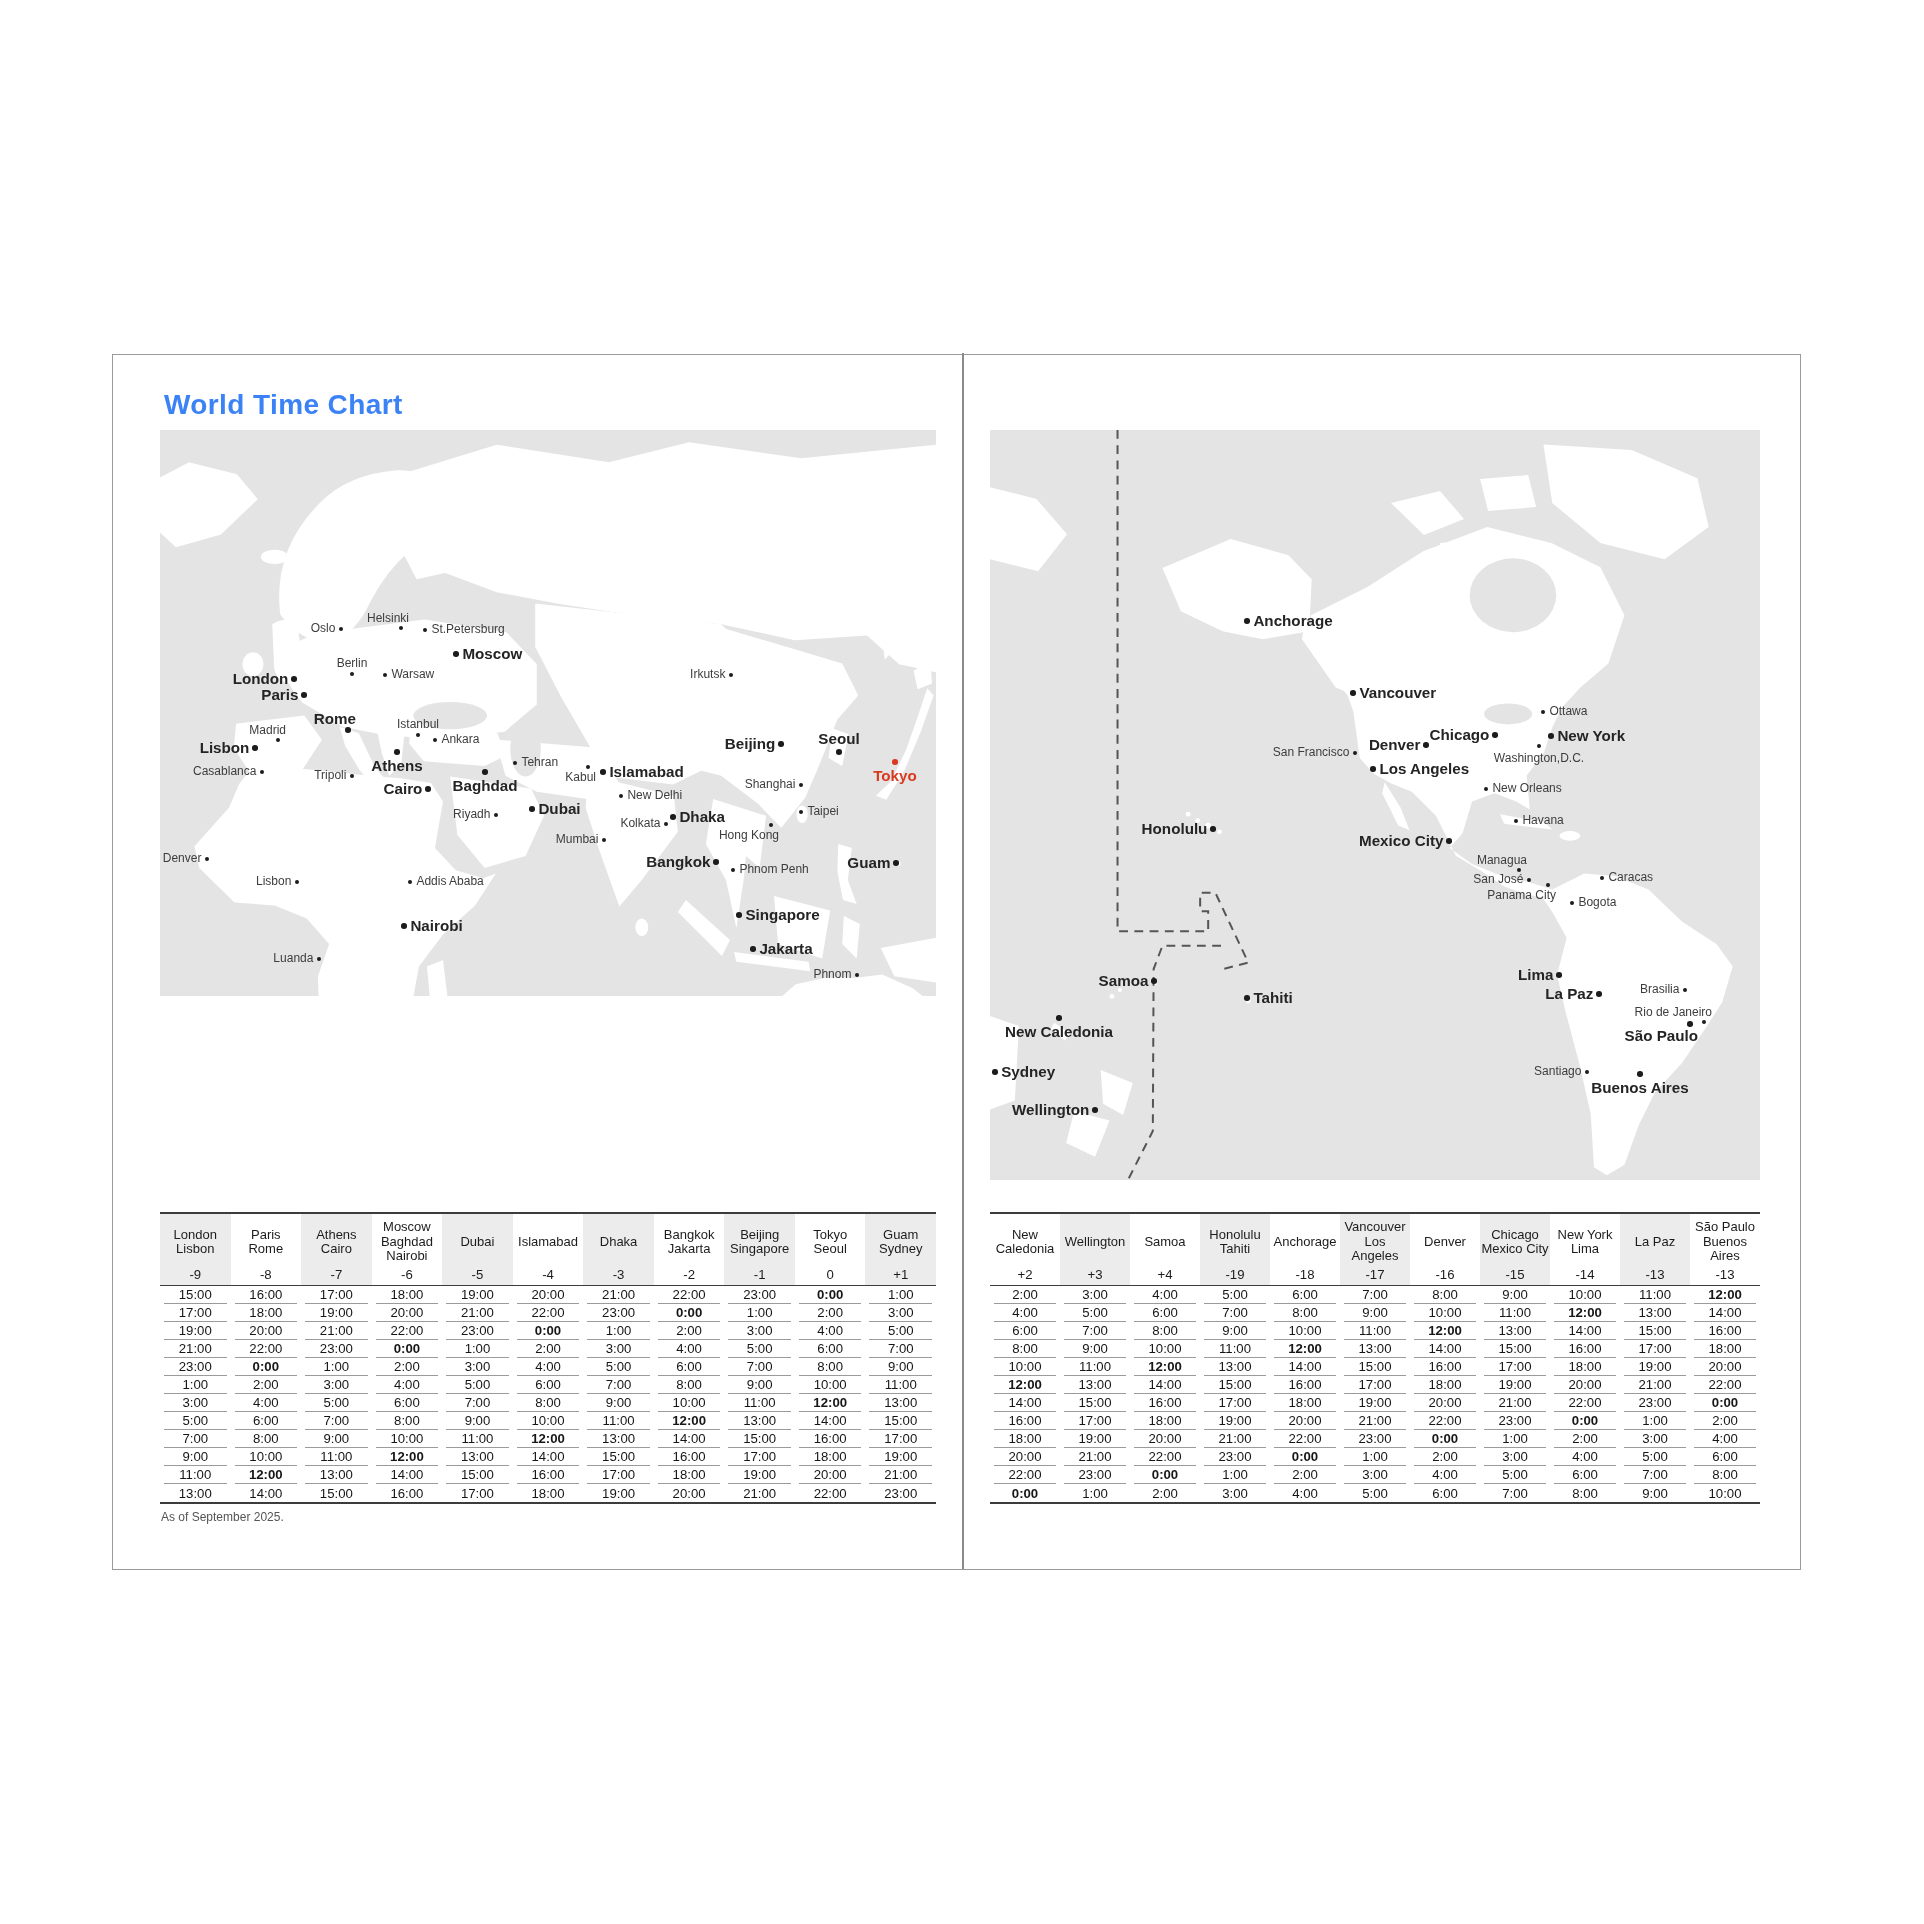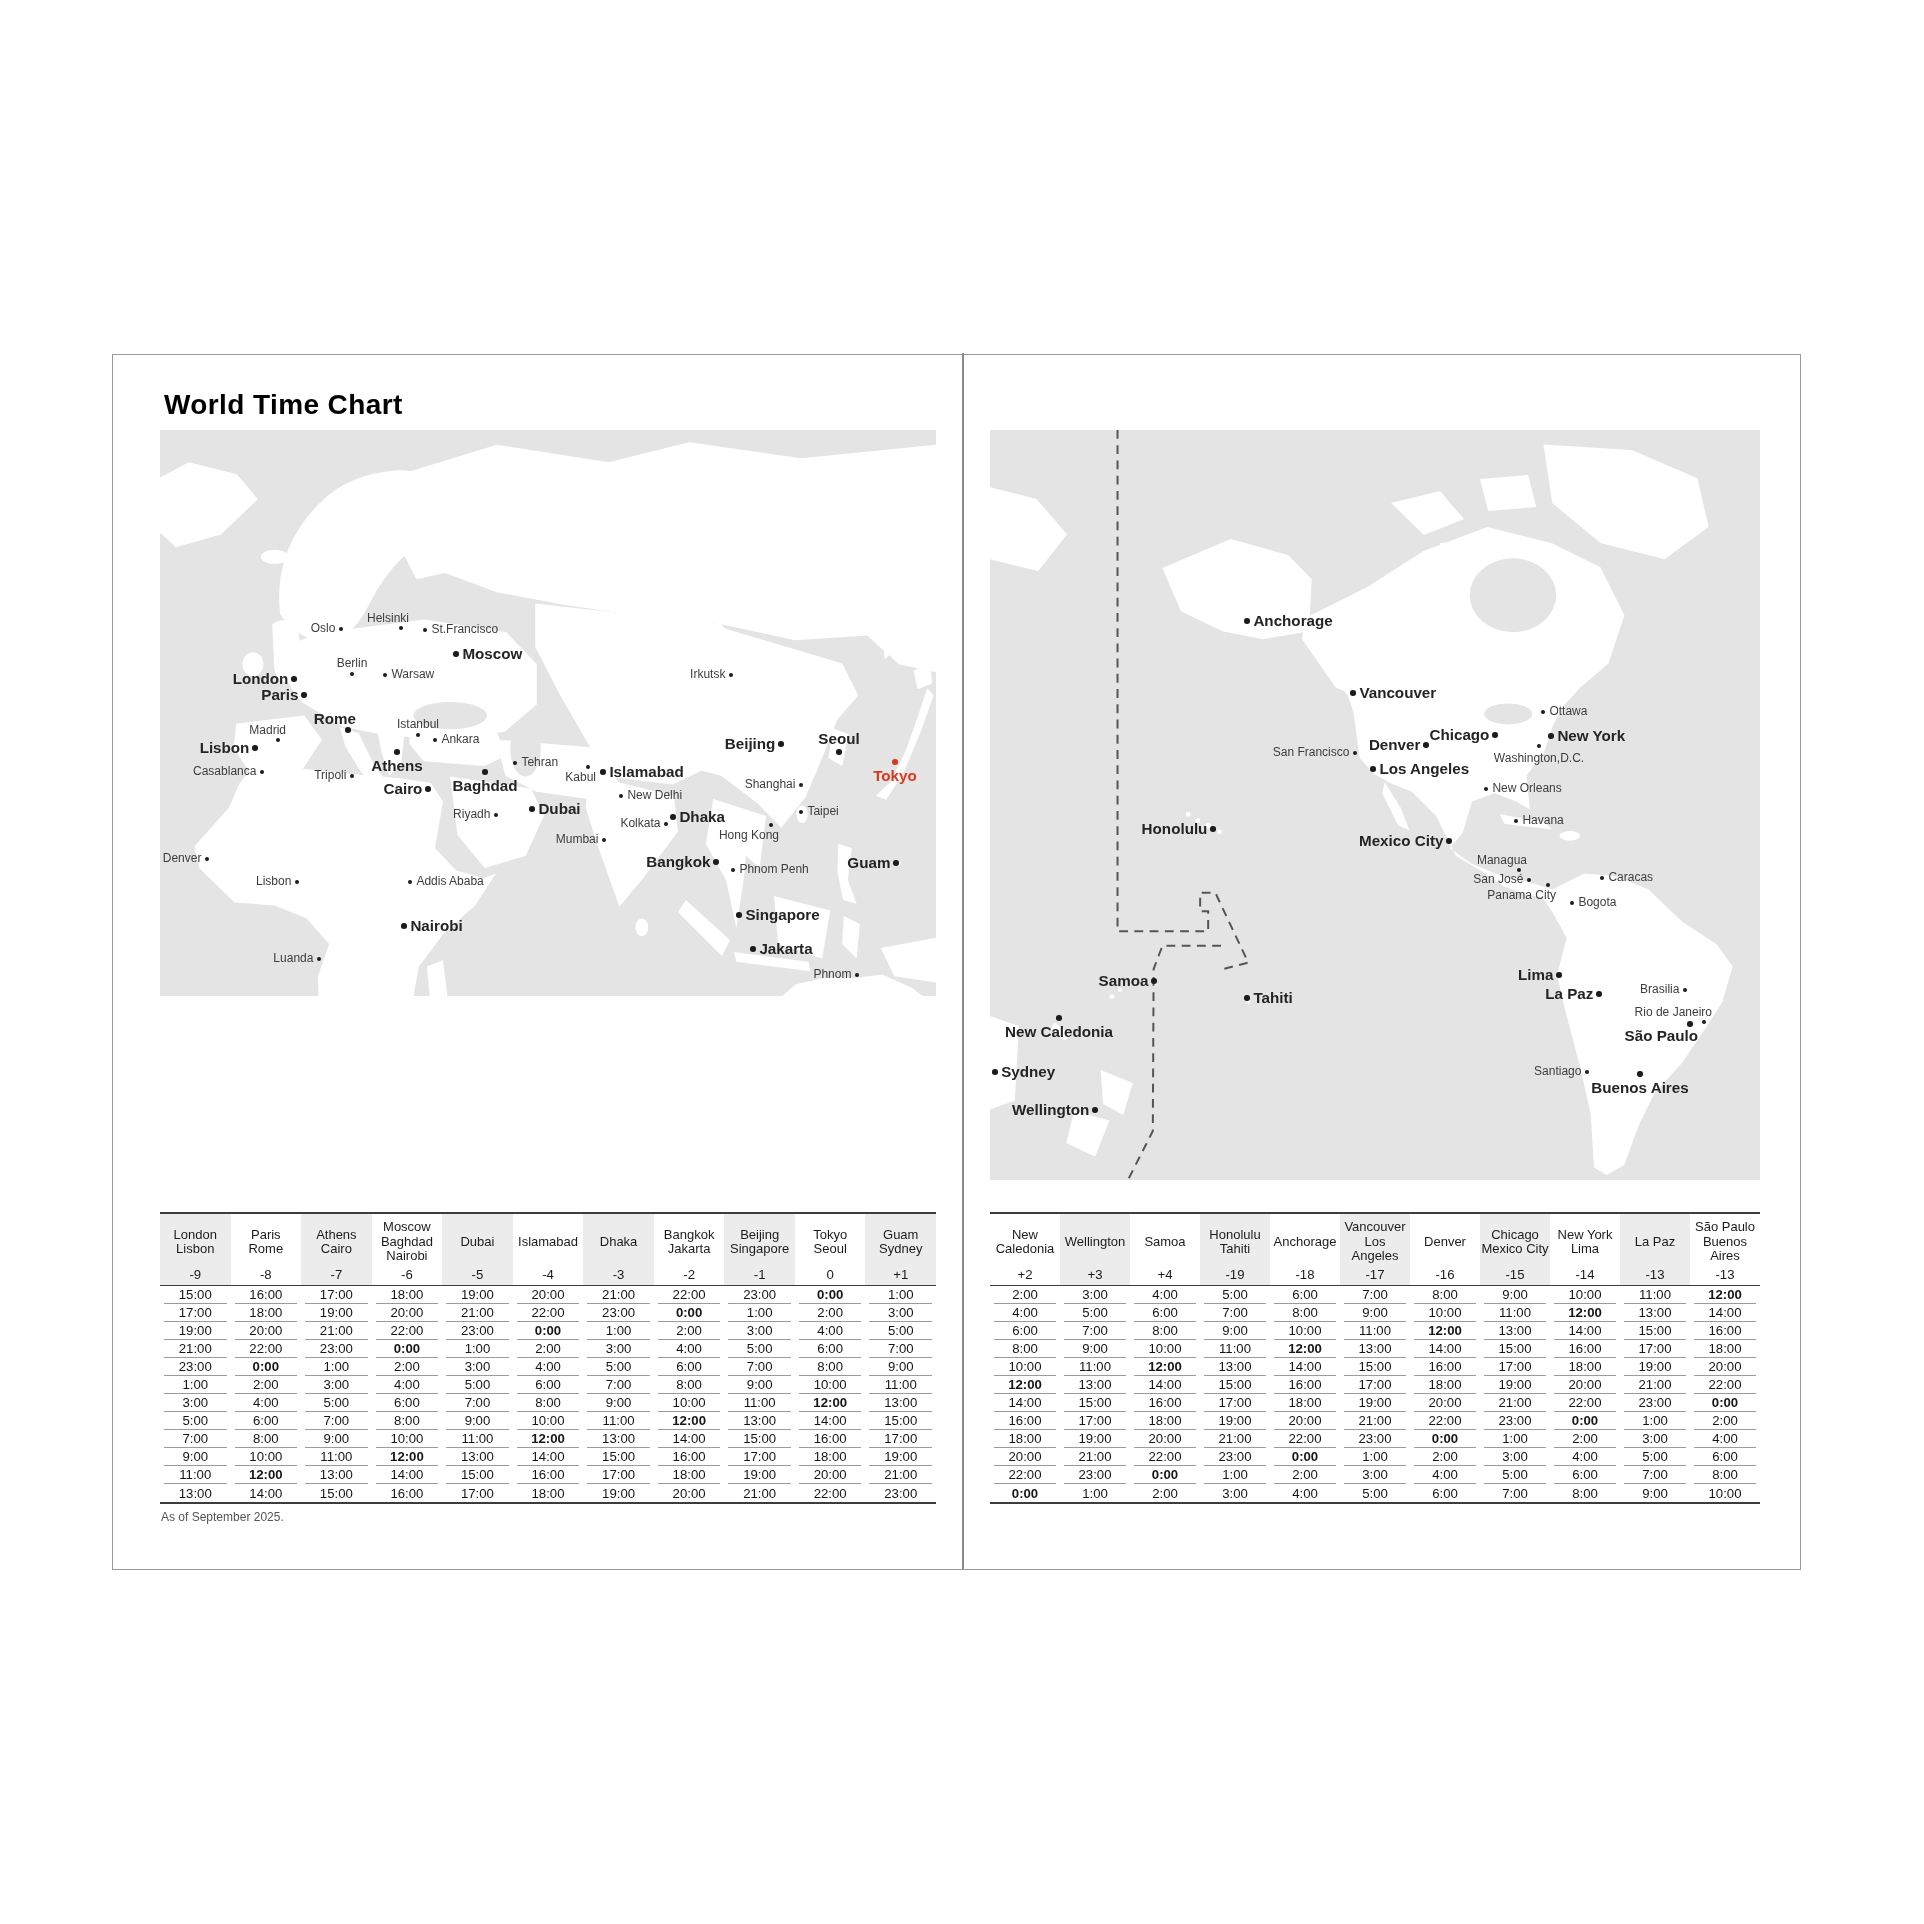--- a/index.html
+++ b/index.html
@@ -1,20 +1,20 @@
 <!DOCTYPE html>
 <html style="font-size:13px"><head>
 <meta charset="utf-8">
 <style>
   html,body{margin:0;padding:0;background:#fff;font-family:"Liberation Sans",sans-serif;}
   .canvas{position:relative;width:1925px;height:1925px;background:#fff;overflow:hidden;}
   .spread{position:absolute;left:112px;top:354px;width:1689px;height:1216px;background:#fff;
           border:1.6px solid #9a9a9a;box-sizing:border-box;}
   .divider{position:absolute;left:849px;top:-1.6px;width:1.6px;height:1216px;background:#8a8a8a;}
-  .page-title{position:absolute;left:51px;top:34px;font-size:28px;font-weight:bold;color:#000000;letter-spacing:0.4px;}
+  .page-title{position:absolute;left:51px;top:34px;font-size:28px;font-weight:bold;color:#3b82f6;letter-spacing:0.4px;}
   .map{position:absolute;top:75px;background:#e4e4e4;overflow:hidden;}
   .map.left{left:47px;width:776px;height:566px;}
   .map.right{left:877px;width:770px;height:750px;}
   .map svg{position:absolute;left:0;top:0;}
   .city{position:absolute;width:0;height:0;}
   .city .pt{position:absolute;left:0;top:0;width:5.6px;height:5.6px;margin:-2.8px;border-radius:50%;background:#1c1c1c;}
   .city.minor .pt{width:4.8px;height:4.8px;margin:-2.4px;}
   .city .lb{position:absolute;white-space:nowrap;line-height:1.05;}
   .city.major .lb{font-size:15.2px;font-weight:600;color:#242424;}
   .city.minor .lb{font-size:12px;font-weight:400;color:#3d3d3d;}
@@ -100,21 +100,21 @@
     <div class="city minor s-l" style="left: 181px; top: 199px;">
           <div class="pt"></div>
           <div class="lb">Oslo</div>
         </div>
         <div class="city minor s-al" style="left: 241px; top: 198px;">
           <div class="pt"></div>
           <div class="lb">Helsinki</div>
         </div>
         <div class="city minor s-r" style="left: 265px; top: 200px;">
           <div class="pt"></div>
-          <div class="lb">St.Francisco</div>
+          <div class="lb">St.Petersburg</div>
         </div>
         <div class="city major s-r" style="left: 296px; top: 224px;">
           <div class="pt"></div>
           <div class="lb">Moscow</div>
         </div>
         <div class="city minor s-a" style="left: 192px; top: 244px;">
           <div class="pt"></div>
           <div class="lb">Berlin</div>
         </div>
         <div class="city minor s-r" style="left: 225px; top: 245px;">

